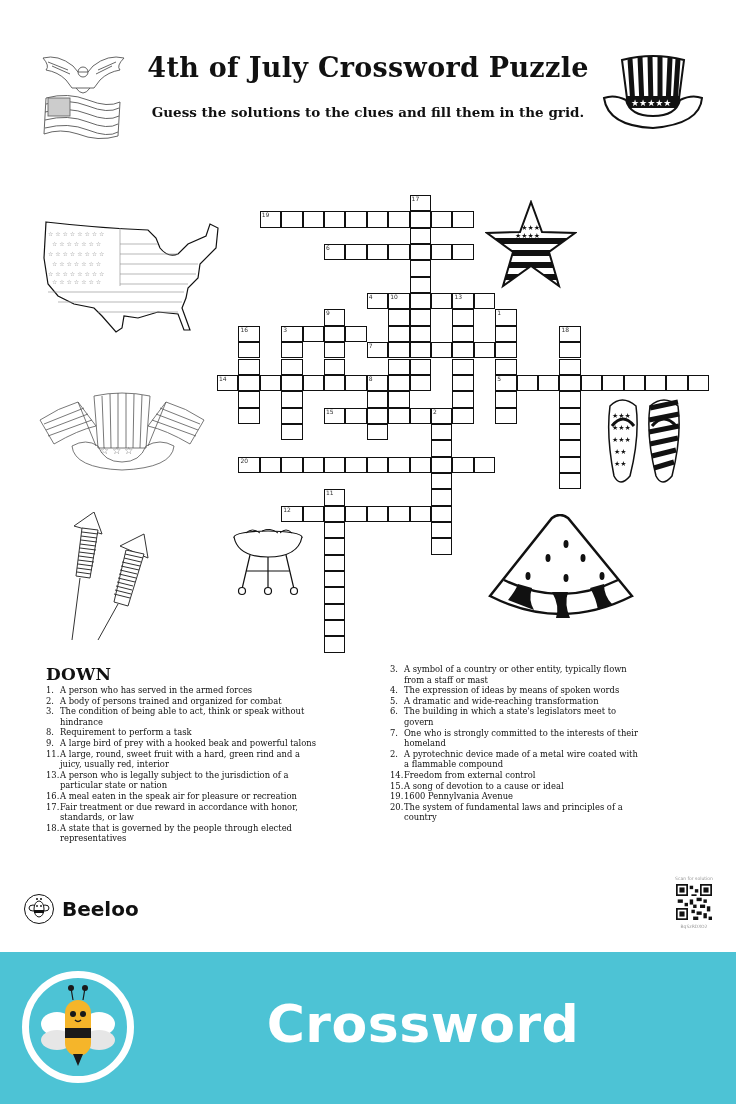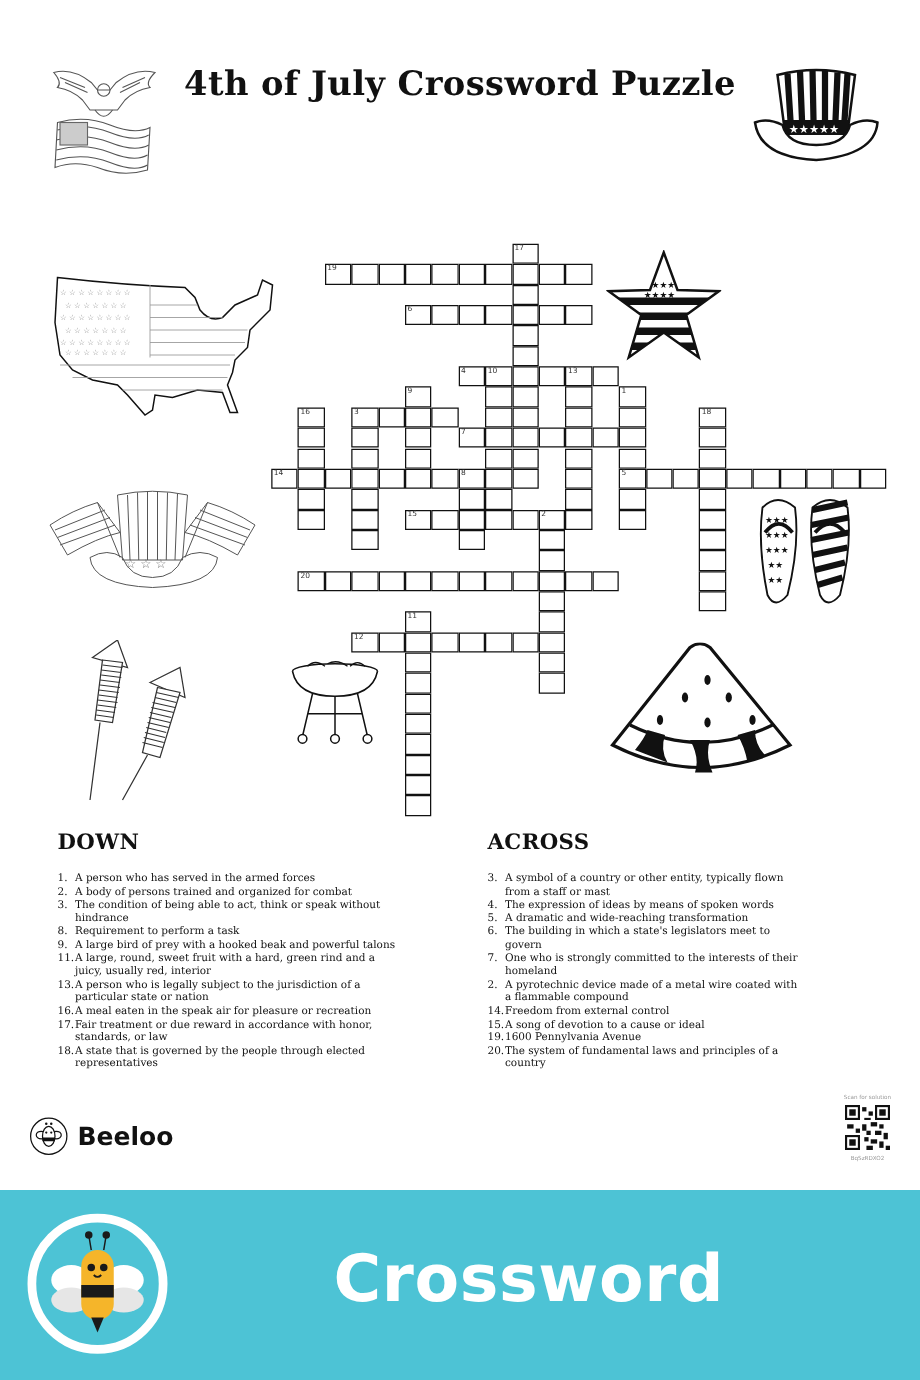--- a/index.html
+++ b/index.html
@@ -5,21 +5,21 @@
   * { box-sizing: border-box; margin: 0; padding: 0; }
   body { width: 736px; height: 1104px; background: #ffffff; font-family: "DejaVu Serif", serif; position: relative; overflow: hidden; color: #111; }
   .page { position: absolute; left: 0; top: 0; width: 736px; height: 895px; background: #fff; }
   .title { position: absolute; left: 0; width: 736px; top: 52px; text-align: center; font-family: "DejaVu Serif", serif; font-weight: bold; font-size: 27px; letter-spacing: 0.3px; padding-left: 0px; }
   .subtitle { position: absolute; left: 0; width: 736px; top: 104px; text-align: center; font-family: "DejaVu Serif", serif; font-weight: bold; font-size: 13.5px; }
   .deco { position: absolute; }
   .grid { position: absolute; left: 0; top: 0; width: 736px; height: 660px; }
   .cell { position: absolute; width: 21.4px; height: 16.35px; border: 1.6px solid #111; background: #fff; }
   .cell .num { position: absolute; left: 1px; top: 0px; font-size: 6px; font-family: "DejaVu Sans", sans-serif; color: #333; line-height: 1; }
   .clues { position: absolute; top: 664px; font-family: "DejaVu Serif", serif; }
-  .clues h2 { font-size: 17px; font-weight: bold; letter-spacing: 0.3px; margin-bottom: 13px; }
+  .clues h2 { font-size: 17px; font-weight: bold; letter-spacing: 0.3px; margin-bottom: 1px; }
   .clue { font-size: 8.4px; line-height: 10.6px; display: flex; }
   .clue .n { width: 14px; flex-shrink: 0; text-align: left; }
   .clue .t { flex: 1; }
   .footer-logo { position: absolute; left: 24px; top: 894px; display: flex; align-items: center; gap: 8px; }
   .footer-logo .badge { width: 30px; height: 30px; border-radius: 50%; border: 1.5px solid #111; display: flex; align-items: center; justify-content: center; }
   .footer-logo .brand { font-family: "DejaVu Sans", sans-serif; font-weight: bold; font-size: 20px; color: #111; }
   .copyright { position: absolute; left: 0; width: 736px; top: 926px; text-align: center; font-family: "DejaVu Sans", sans-serif; font-size: 8.5px; color: #888; }
   .qr { position: absolute; left: 674px; top: 876px; width: 40px; text-align: center; font-family: "DejaVu Sans", sans-serif; color: #999; font-size: 4.5px; }
   .qr .code { width: 36px; height: 36px; margin: 3px auto 3px; }
   .banner { position: absolute; left: 0; top: 952px; width: 736px; height: 152px; background: #4dc3d5; }
@@ -37,20 +37,21 @@
       <path d="M10 10 L30 18 M14 14 L32 22 M78 10 L60 18 M74 14 L58 22"></path>
       <circle cx="45" cy="20" r="5"></circle>
       <path d="M38 36 Q45 46 52 36"></path>
       <path d="M8 46 Q30 40 50 48 Q70 56 82 50 L80 84 Q60 90 40 82 Q22 76 6 82 Z"></path>
       <path d="M8 52 Q30 46 50 54 Q70 62 81 56 M7 60 Q30 54 50 62 Q70 70 81 64 M7 68 Q30 62 50 70 Q70 78 80 72 M7 76 Q30 70 50 78 Q70 86 80 80"></path>
       <rect x="10" y="46" width="22" height="18" fill="#ccc" stroke="#666"></rect>
     </g>
   </svg>
 
   <div class="title">4th of July Crossword Puzzle</div>
+  <div class="subtitle">Guess the solutions to the clues and fill them in the grid.</div>
 
   <svg class="deco" style="left:600px;top:54px" width="106" height="78" viewBox="0 0 106 78">
     <path d="M22 6 Q53 -2 84 6 L78 52 L28 52 Z" fill="#fff" stroke="#111" stroke-width="2"></path>
     <path d="M30 5 L33 52 M40 3 L42 52 M50 2 L51 52 M60 2 L60 52 M70 4 L68 52 M78 5 L75 52" stroke="#111" stroke-width="5"></path>
     <rect x="27" y="42" width="52" height="12" fill="#111"></rect>
     <text x="31" y="52" font-size="9" fill="#fff" font-family="DejaVu Sans, sans-serif">★★★★★</text>
     <path d="M4 44 Q14 40 26 46 Q30 62 53 62 Q76 62 80 46 Q92 40 102 44 Q100 70 53 74 Q8 72 4 44 Z" fill="#fff" stroke="#111" stroke-width="2"></path>
   </svg>
 
   <svg class="deco" style="left:38px;top:218px" width="186" height="120" viewBox="0 0 186 120">
@@ -377,21 +378,20 @@
           <span class="t">Fair treatment or due reward in accordance with honor, standards, or law</span>
         </div>
         <div class="clue">
           <span class="n">18.</span>
           <span class="t">A state that is governed by the people through elected representatives</span>
         </div>
       </div>
   </div>
 
   <div class="clues" style="left:390px;width:250px">
-    <h2>ACROSS</h2>
     <div id="across-list">
         <div class="clue">
           <span class="n">3.</span>
           <span class="t">A symbol of a country or other entity, typically flown from a staff or mast</span>
         </div>
         <div class="clue">
           <span class="n">4.</span>
           <span class="t">The expression of ideas by means of spoken words</span>
         </div>
         <div class="clue">

